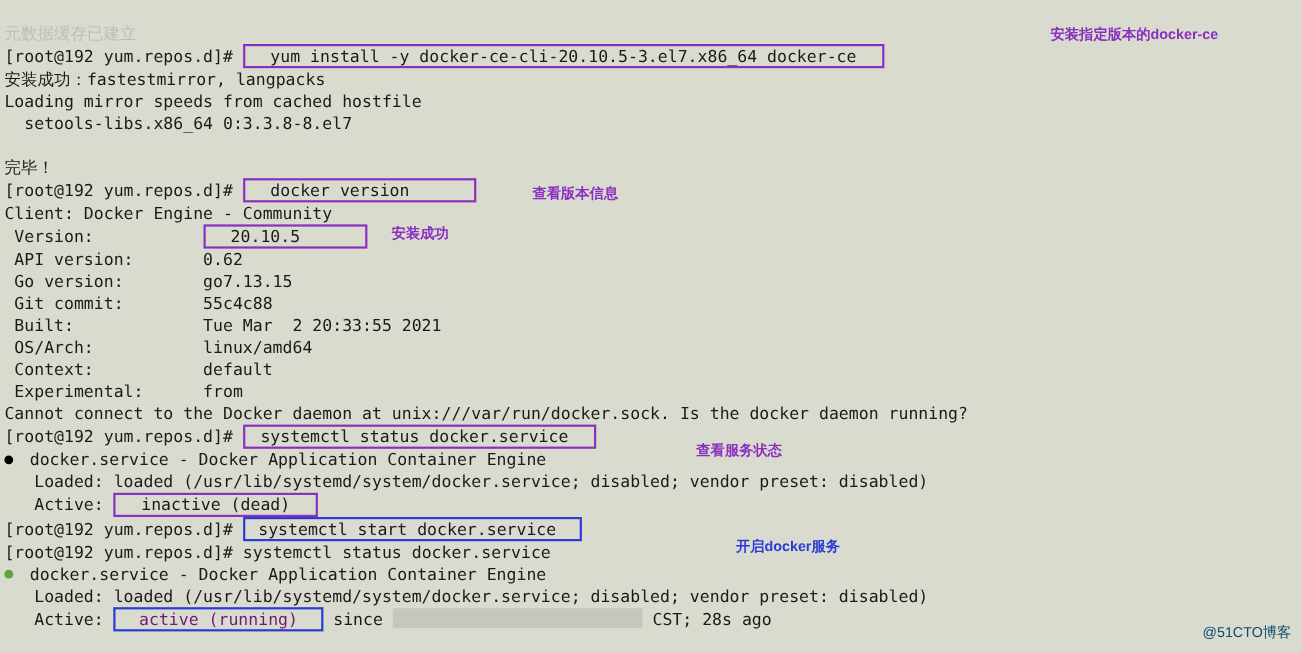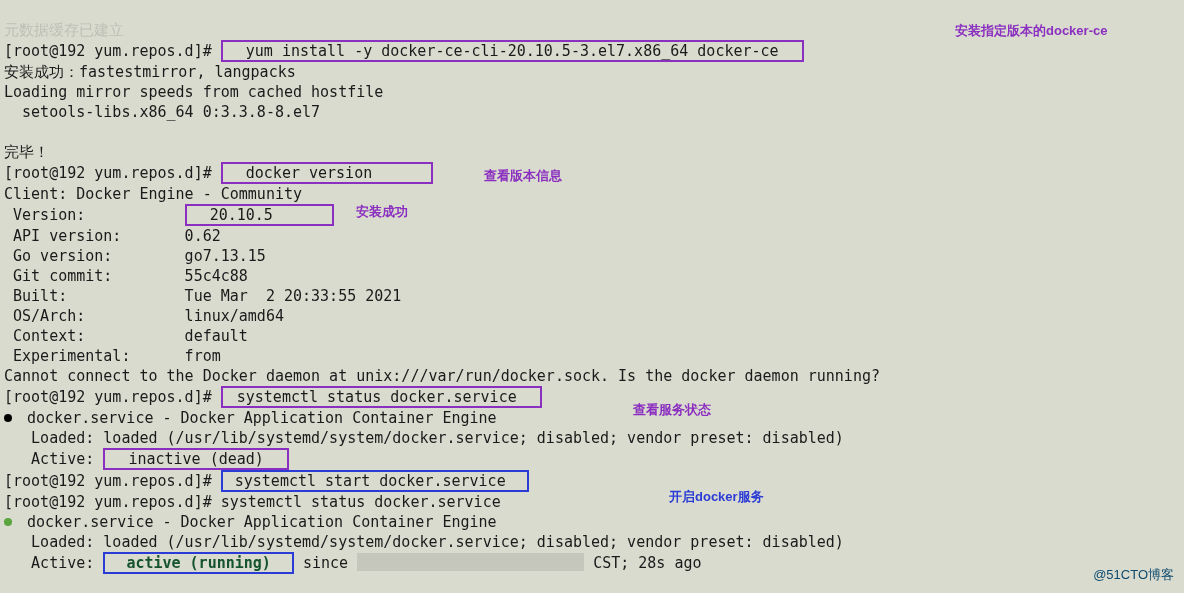--- a/index.html
+++ b/index.html
@@ -50,21 +50,21 @@
     vertical-align: 1px;
   }
   .annot {
     position: absolute;
     font-family: "Microsoft YaHei", "PingFang SC", sans-serif;
     font-weight: bold;
     font-size: 13px;
   }
   .annot.purple { color: #8a2fbf; }
   .annot.blue   { color: #2a3bd6; }
-  .bold-green { font-weight: bold; color: #14532d; }
+  .bold-green { font-weight: normal; color: #701a75; }
   .gray-block { display:inline-block; background:#c6c7bc; width:227px; height:18px; vertical-align:-3px; }
   .watermark {
     position: absolute;
     right: 10px;
     bottom: 8px;
     color: #0c4a6e;
     font-family: sans-serif;
     font-size: 13px;
   }
 </style>

